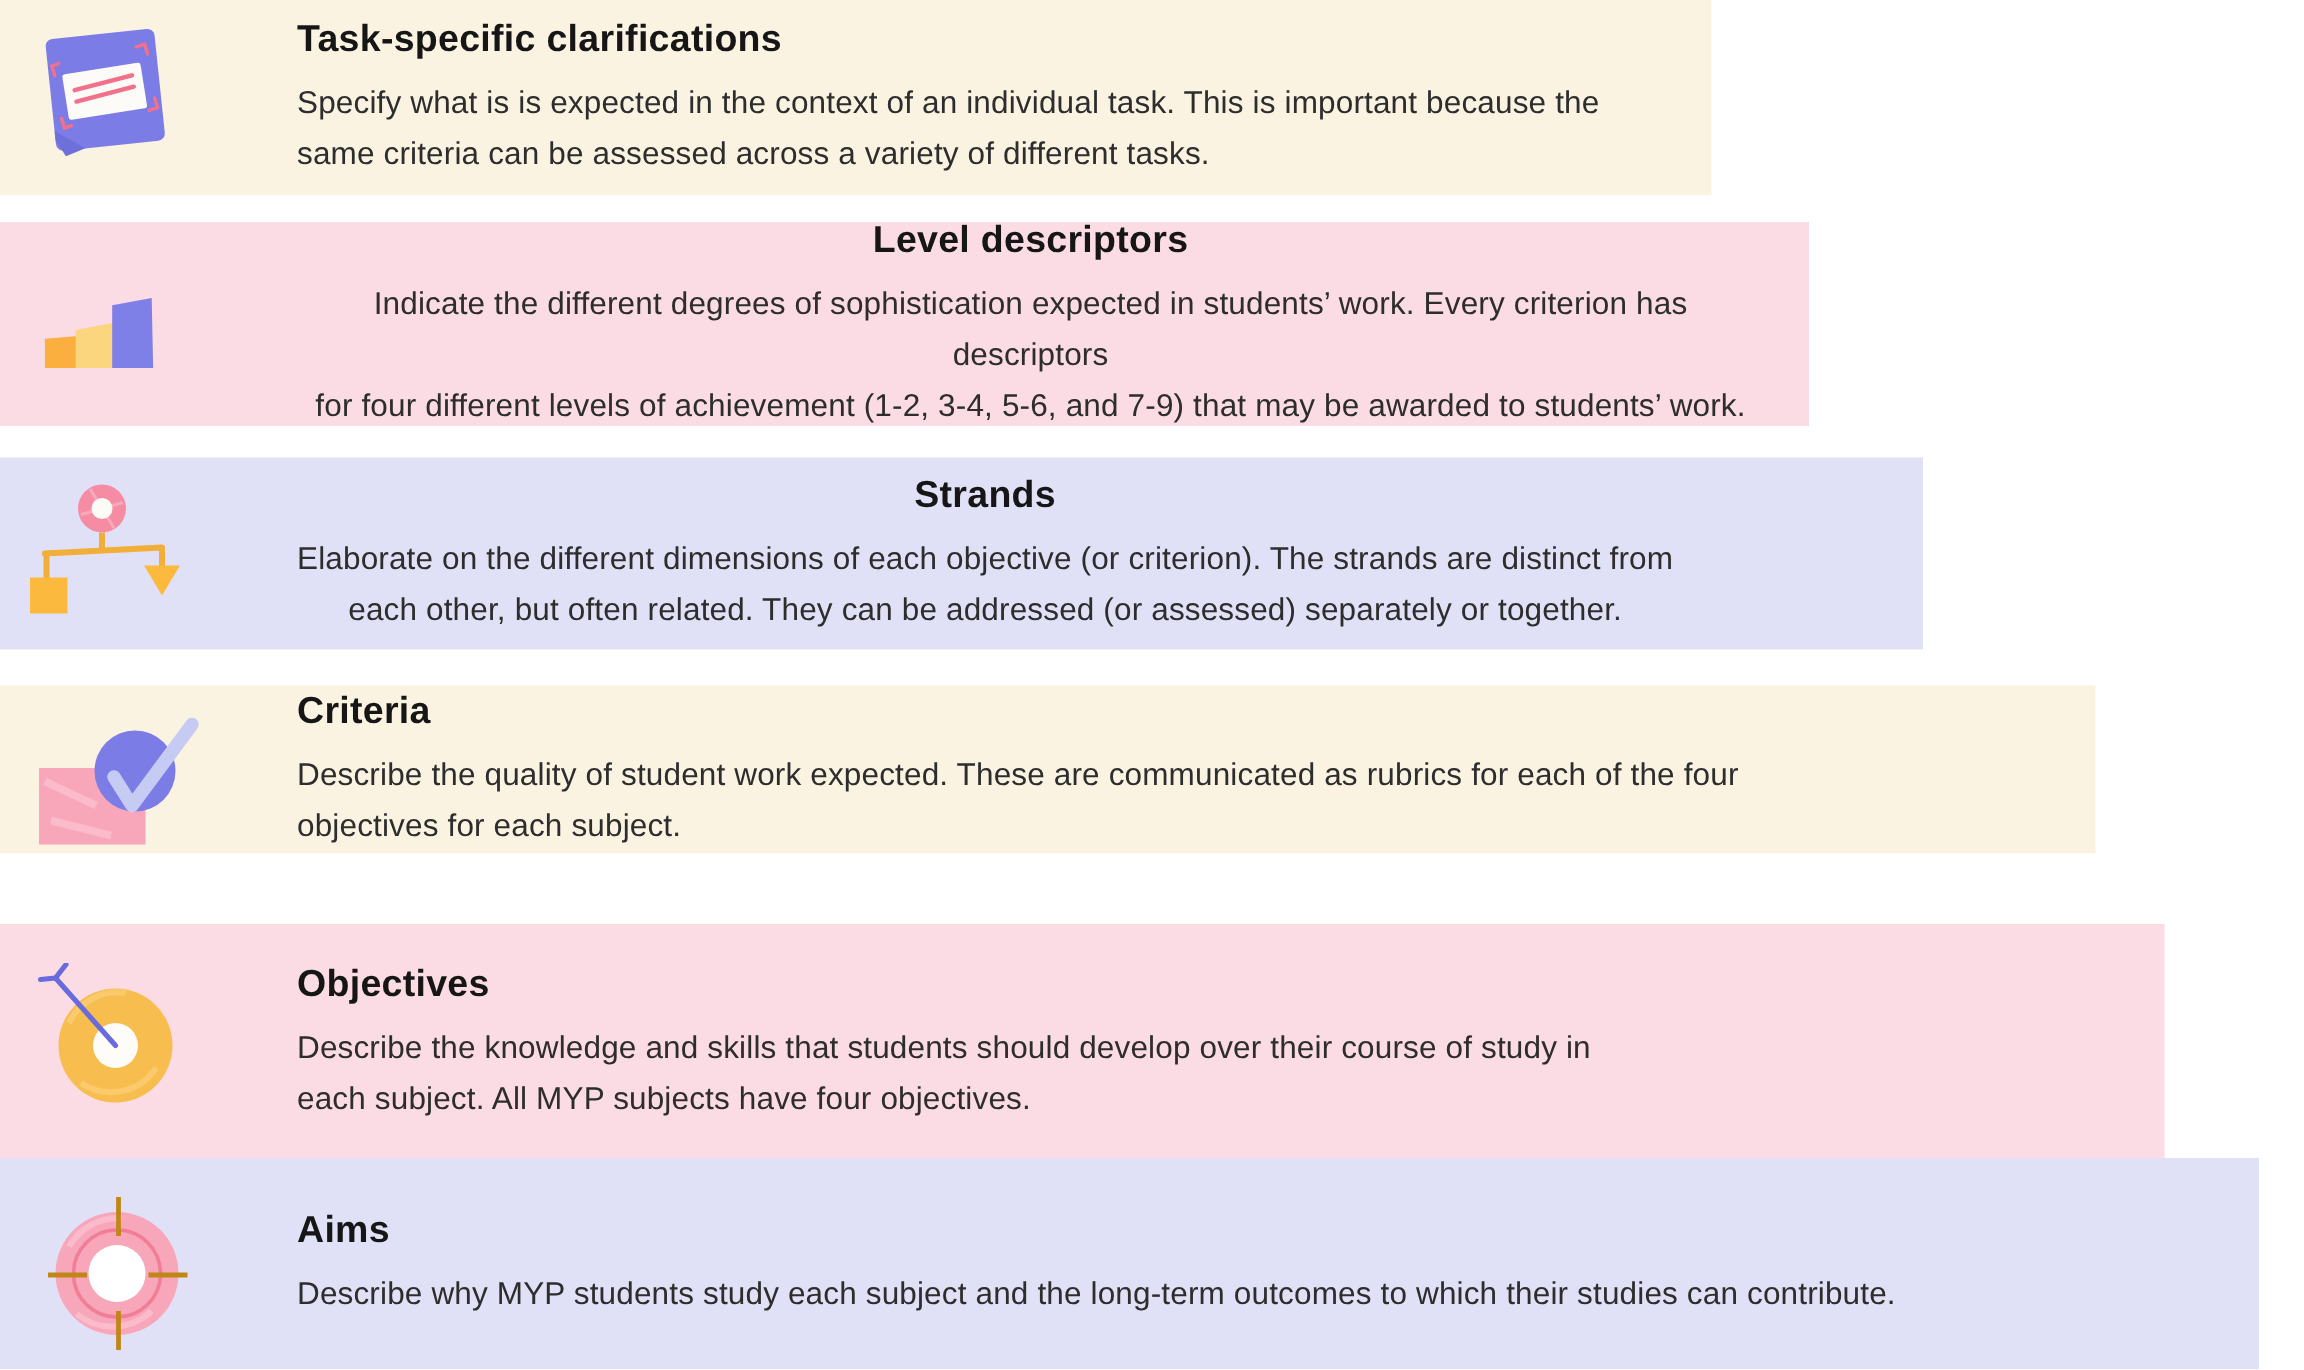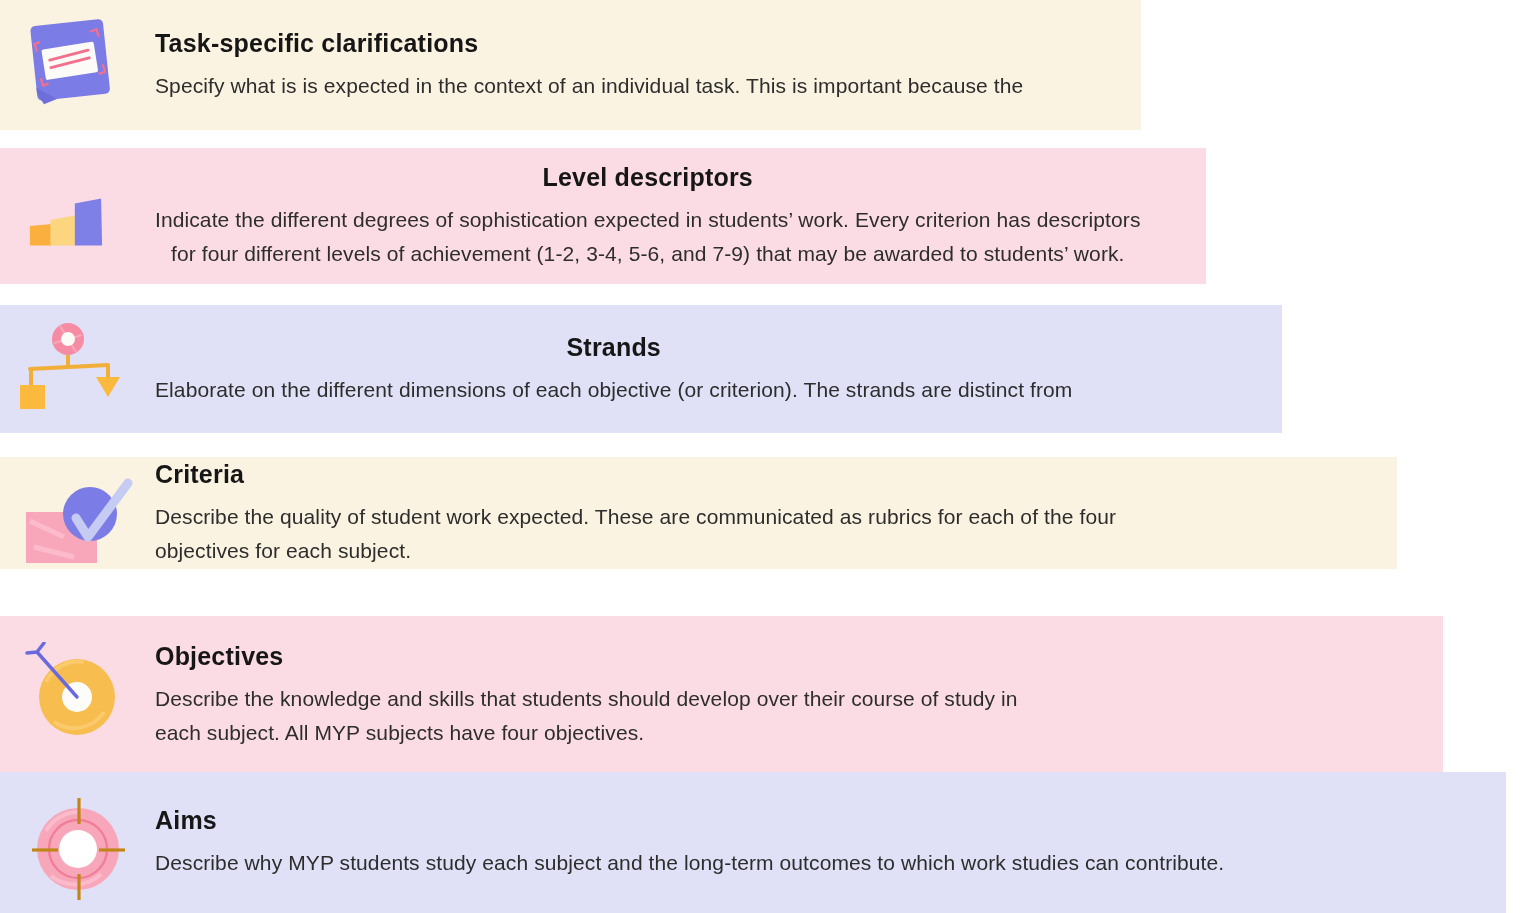--- a/index.html
+++ b/index.html
@@ -10,20 +10,21 @@
     width: 1536px;
     height: 913px;
     background: #ffffff;
     overflow: hidden;
   }
   .band {
     position: absolute;
     left: 0;
     display: flex;
     align-items: center;
+    padding-left: 43px;
   }
   .band-1 { top: 0;     width: 1141px; height: 130px; background: #fbf3e1; }
   .band-2 { top: 148px; width: 1206px; height: 136px; background: #fbdce4; text-align: center; }
   .band-3 { top: 305px; width: 1282px; height: 128px; background: #e0e1f6; text-align: center; }
   .band-4 { top: 457px; width: 1397px; height: 112px; background: #fbf3e1; }
   .band-5 { top: 616px; width: 1443px; height: 158px; background: #fbdce4; }
   .band-6 { top: 772px; width: 1506px; height: 141px; background: #e0e1f6; }
 
   .icon { position: absolute; }
   .icon-1 { left: 24px; top: 8px;  width: 96px;  height: 108px; }
@@ -67,20 +68,21 @@
           <path d="M19 30 L14 31 L15 38" stroke="#f2708c" stroke-width="2.4" fill="none" stroke-linecap="round"></path>
           <path d="M74 27 L80 26 L81 33" stroke="#f2708c" stroke-width="2.4" fill="none" stroke-linecap="round"></path>
           <path d="M15 68 L16 75 L21 74" stroke="#f2708c" stroke-width="2.4" fill="none" stroke-linecap="round"></path>
           <path d="M81 64 L82 71 L76 72" stroke="#f2708c" stroke-width="2.4" fill="none" stroke-linecap="round"></path>
         </g>
       </g>
     </svg>
     <div class="content">
       <div class="title">Task-specific clarifications</div>
       <div class="line">Specify what is is expected in the context of an individual task. This is important because the</div>
+      <div class="line">same criteria can be assessed across a variety of different tasks.</div>
     </div>
   </div>
 
   <div class="band band-2">
     <svg class="icon icon-2" viewBox="0 0 80 52">
       <polygon points="2,30 25,28 25,50 2,50" fill="#fbaf3f"></polygon>
       <polygon points="23,24 49,19 49,50 23,50" fill="#fcd67f"></polygon>
       <polygon points="48,7 75,2 76,50 48,50" fill="#7f7fe8"></polygon>
     </svg>
     <div class="content">
@@ -98,20 +100,21 @@
       <path d="M88 47 L88 60" stroke="#f1ae39" stroke-width="4" fill="none"></path>
       <circle cx="48" cy="20" r="16" fill="#f58ca4"></circle>
       <path d="M40 7 L56 33 M34 24 L62 16" stroke="#f9b7c6" stroke-width="2" fill="none" opacity="0.7"></path>
       <circle cx="48" cy="20" r="7" fill="#fdfbf7"></circle>
       <rect x="0" y="66" width="25" height="24" fill="#fbba3d"></rect>
       <polygon points="76,58 100,58 88,78" fill="#fbba3d"></polygon>
     </svg>
     <div class="content">
       <div class="title">Strands</div>
       <div class="line">Elaborate on the different dimensions of each objective (or criterion). The strands are distinct from</div>
+      <div class="line">each other, but often related. They can be addressed (or assessed) separately or together.</div>
     </div>
   </div>
 
   <div class="band band-4">
     <svg class="icon icon-4" viewBox="0 0 112 96">
       <rect x="2" y="35" width="71" height="51" fill="#f8a7bb"></rect>
       <path d="M6 44 L40 60 M10 70 L50 80" stroke="#fbc0cf" stroke-width="5" fill="none" opacity="0.8"></path>
       <circle cx="66" cy="37" r="27" fill="#7c7ce6"></circle>
       <path d="M52 41 L64 60 L104 6" stroke="#c6cbf4" stroke-width="9" fill="none" stroke-linecap="round" stroke-linejoin="round"></path>
     </svg>
@@ -143,17 +146,17 @@
       <path d="M20 45 A38 38 0 0 1 55 26 M25 90 A38 38 0 0 0 75 88" stroke="#fbc0cf" stroke-width="4" fill="none" opacity="0.8"></path>
       <circle cx="52" cy="63" r="29" fill="none" stroke="#f17e97" stroke-width="2.4"></circle>
       <circle cx="52" cy="63" r="19" fill="#ffffff"></circle>
       <path d="M53 12 L53 38" stroke="#c08618" stroke-width="3.2" fill="none"></path>
       <path d="M53 88 L53 114" stroke="#c08618" stroke-width="3.2" fill="none"></path>
       <path d="M6 64 L32 64" stroke="#c08618" stroke-width="3.2" fill="none"></path>
       <path d="M73 64 L99 64" stroke="#c08618" stroke-width="3.2" fill="none"></path>
     </svg>
     <div class="content">
       <div class="title">Aims</div>
-      <div class="line">Describe why MYP students study each subject and the long-term outcomes to which work studies can contribute.</div>
+      <div class="line">Describe why MYP students study each subject and the long-term outcomes to which their studies can contribute.</div>
     </div>
   </div>
 
 </div>
 
 </body></html>

